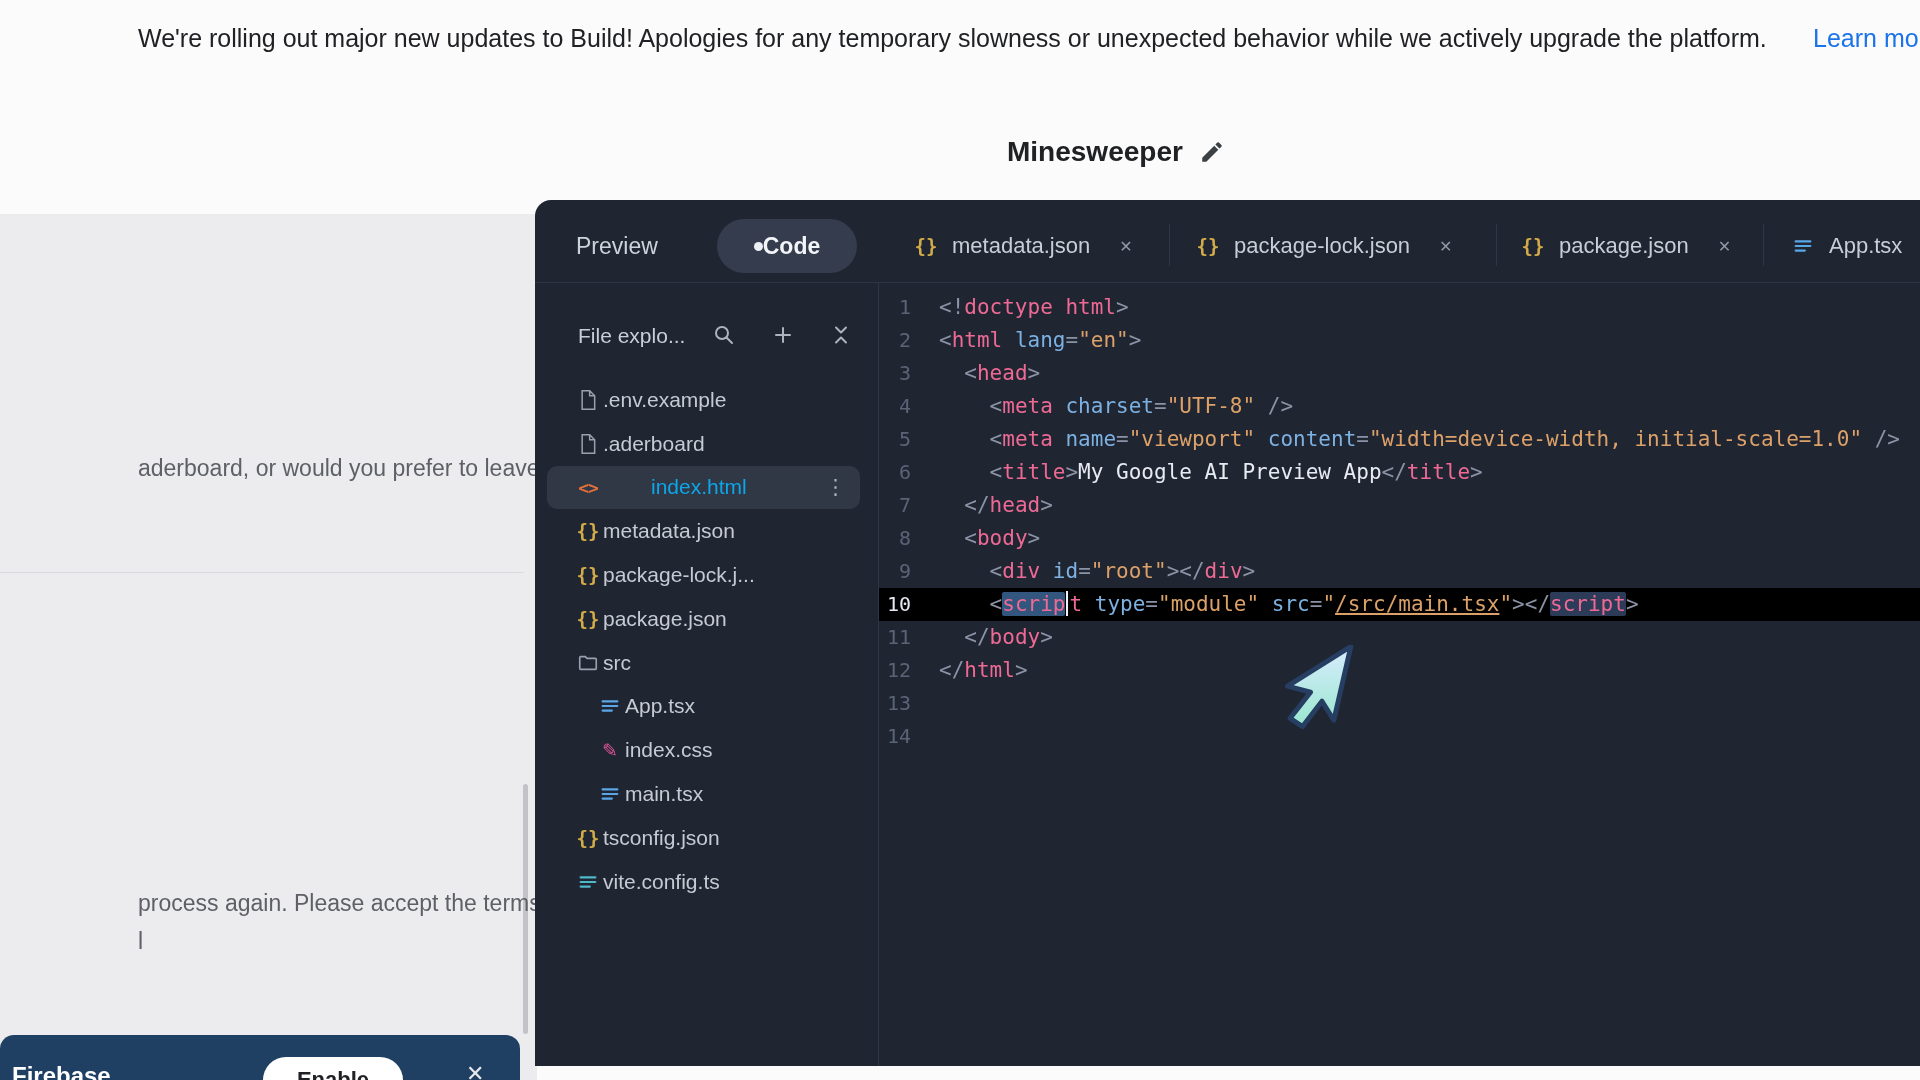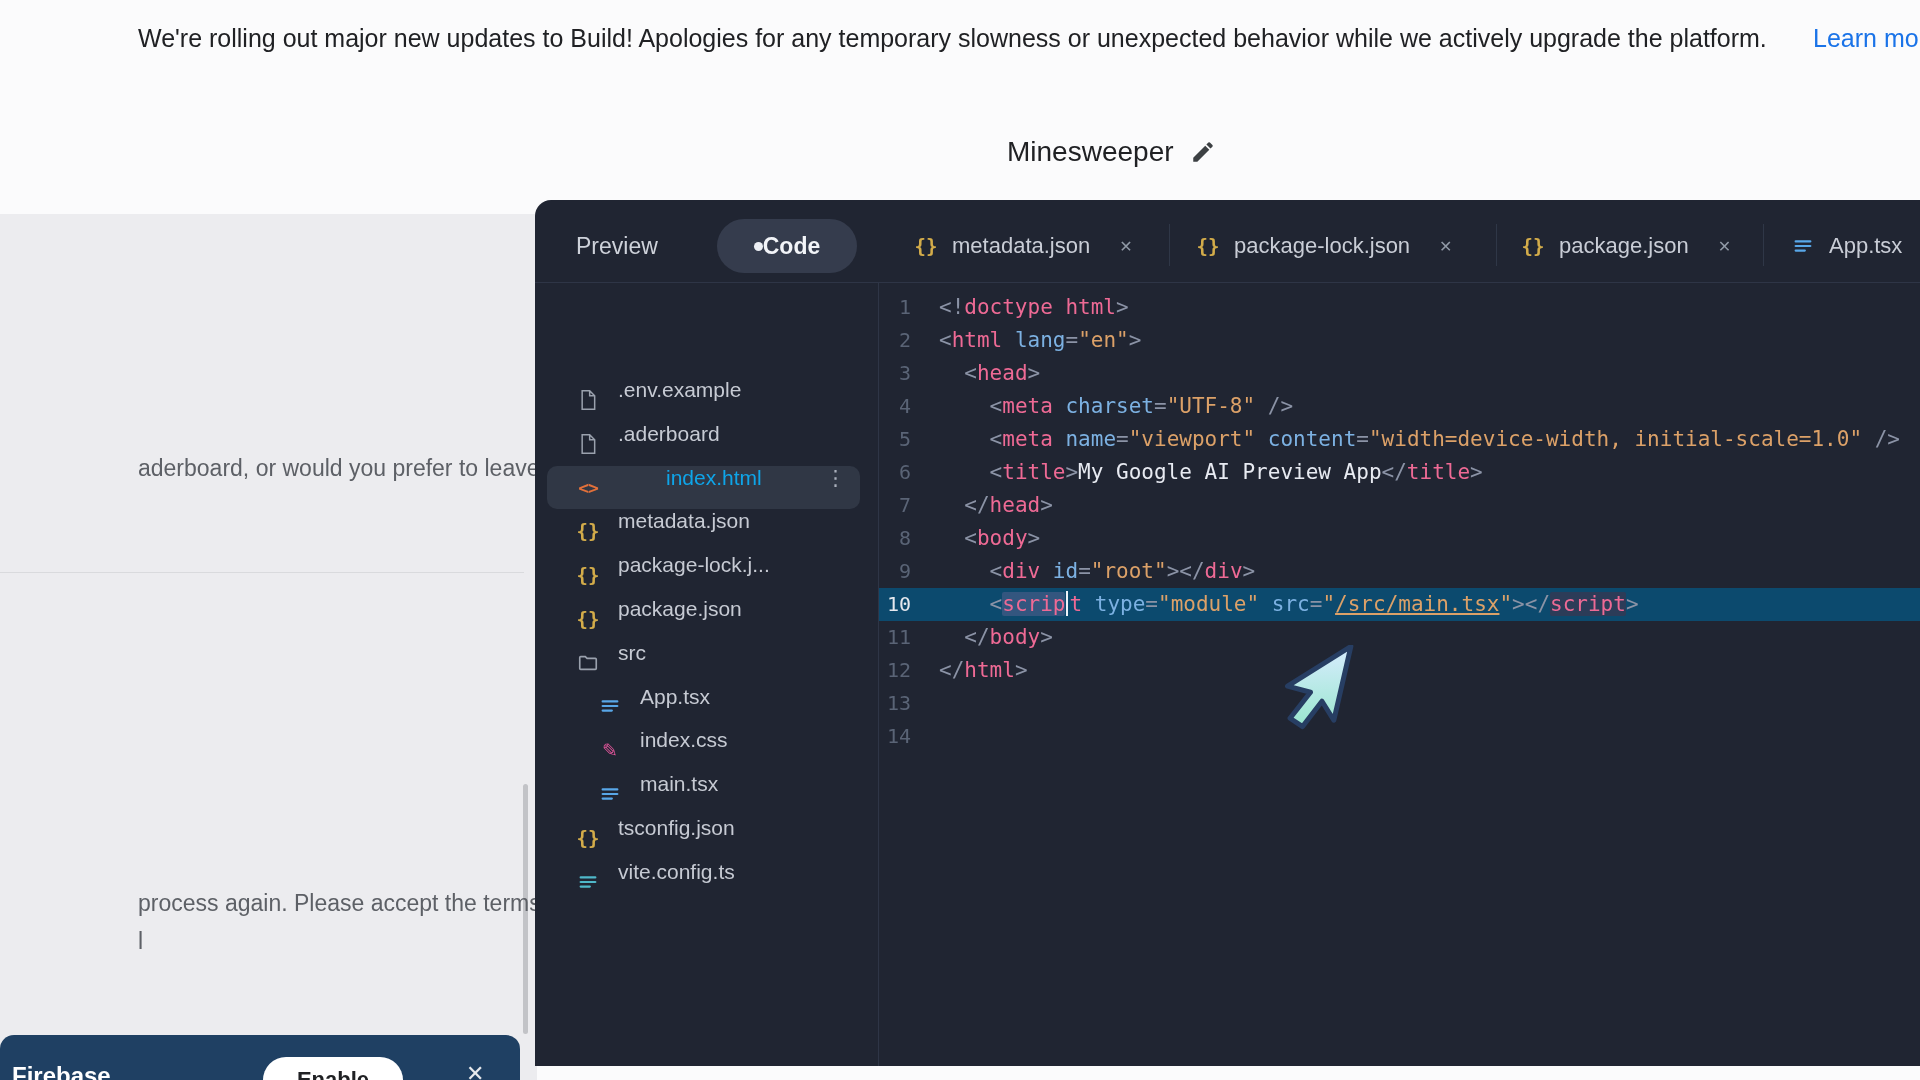--- a/index.html
+++ b/index.html
@@ -4,21 +4,21 @@
 <style>
   * { margin:0; padding:0; box-sizing:border-box; }
   html,body { width:1920px; height:1080px; overflow:hidden; background:#fbfbfc;
               font-family:"Liberation Sans", sans-serif; }
 
   
   .banner-msg { position:absolute; left:138px; top:24px; font-size:25px; color:#202124; white-space:nowrap; }
   .banner-link { position:absolute; left:1813px; top:24px; font-size:25px; color:#1a73e8; font-weight:500; white-space:nowrap; }
 
   .app-title-wrap { position:absolute; left:1007px; top:136px; display:flex; align-items:center; gap:16px; }
-  .app-title { font-size:28px; font-weight:400; color:#202124; }
+  .app-title { font-size:28px; font-weight:700; color:#202124; }
   .edit-icon svg { display:block; }
 
   .bug-btn { position:absolute; left:477px; top:245px; width:30px; height:30px; }
 
   .chat-panel { position:absolute; left:0; top:214px; width:537px; height:866px; background:#ececef; }
   .chat-line { position:absolute; left:138px; font-size:23px; color:#5d6066; white-space:nowrap; }
   .chat-line.l1 { top:455px; }
   .chat-line.l2 { top:890px; }
   .chat-line.l3 { top:928px; }
   .chat-divider { position:absolute; left:0; top:358px; width:524px; height:1px; background:#d9dadd; }
@@ -51,37 +51,37 @@
   .explorer { position:absolute; left:0; top:83px; width:343px; bottom:0; }
   .explorer-divider { position:absolute; left:343px; top:83px; width:1px; bottom:0; background:#2e3546; }
   .explorer-header { position:absolute; left:0; top:40px; right:0; height:26px; }
   .explorer-search-label { position:absolute; left:43px; top:1px; font-size:21px; color:#c9ced8; }
   .exp-icon { position:absolute; top:0; width:24px; height:24px; }
   .exp-icon.search { left:177px; }
   .exp-icon.plus { left:236px; }
   .exp-icon.collapse { left:294px; }
 
   .file-list { position:absolute; left:0; top:95px; right:0; }
-  .file-row { height:43.8px; margin:0 18px 0 12px; display:flex; gap:17px;
+  .file-row { height:43.8px; margin:0 18px 0 12px; display:flex; align-items:center; gap:2px;
               padding-left:28px; border-radius:10px; position:relative; }
   .file-row.indent { padding-left:50px; }
   .file-row.active { background:#303745; }
   .file-label { font-size:21px; color:#c6cad3; white-space:nowrap; }
   .file-row.active .file-label { color:#0ea5e9;margin-left:48px; }
   .ficon { width:26px; display:flex; align-items:center; justify-content:center; flex:none; }
   .glyph-json { font-family:"DejaVu Sans Mono", monospace; font-weight:700; font-size:19px; color:#d3ac4a; }
   .glyph-html { font-family:"DejaVu Sans Mono", monospace; font-weight:700; font-size:18px; color:#e2703a; letter-spacing:-1px; }
   .glyph-css { font-size:19px; color:#e0559a; }
   .kebab { position:absolute; right:14px; font-size:21px; color:#aab0bc; }
 
   
   .editor { position:absolute; left:344px; top:83px; right:0; bottom:0; padding-top:8px;
             font-family:"DejaVu Sans Mono", monospace; font-size:21px; }
   .code-line { display:flex; height:33px; line-height:33px; }
-  .code-line.active { background:#0c4a6e; }
+  .code-line.active { background:#000000; }
   .gutter { flex:none; width:40px; text-align:right; padding-right:8px; color:#5a6476; font-size:20px; }
   .code-line.active .gutter { color:#e6e9ef; }
   .code-text { white-space:pre; padding-left:20px; }
   .tk.p { color:#8b93a6; }
   .tk.t { color:#ee6a95; }
   .tk.a { color:#7cb1e2; }
   .tk.s { color:#dca168; }
   .tk.w { color:#e8ebf2; }
   .tk.sel { background:#33567f; border-radius:2px; }
   .tk.match { background:#2c3c58; border-radius:2px; }
@@ -173,20 +173,41 @@
           <span class="tab-label">App.tsx</span>
         </div>
         <div class="tab-sep" style="left: 634px;"></div>
         <div class="tab-sep" style="left: 961px;"></div>
         <div class="tab-sep" style="left: 1228px;"></div>
       </div>
   </div>
   <div class="panel-header-divider"></div>
 
   <div class="explorer">
+    <div class="explorer-header">
+      <span class="explorer-search-label">File explo...</span>
+      <span class="exp-icon search">
+        <svg width="24" height="24" viewBox="0 0 24 24" fill="none" stroke="#aeb4bf" stroke-width="2" stroke-linecap="round">
+            <circle cx="10" cy="10" r="6"></circle>
+            <line x1="14.5" y1="14.5" x2="20" y2="20"></line>
+          </svg>
+      </span>
+      <span class="exp-icon plus">
+        <svg width="24" height="24" viewBox="0 0 24 24" stroke="#aeb4bf" stroke-width="2" stroke-linecap="round">
+            <line x1="12" y1="5" x2="12" y2="19"></line>
+            <line x1="5" y1="12" x2="19" y2="12"></line>
+          </svg>
+      </span>
+      <span class="exp-icon collapse">
+        <svg width="24" height="24" viewBox="0 0 24 24" fill="none" stroke="#aeb4bf" stroke-width="2" stroke-linecap="round" stroke-linejoin="round">
+            <path d="M7 4.5 12 9.5 17 4.5"></path>
+            <path d="M7 19.5 12 14.5 17 19.5"></path>
+          </svg>
+      </span>
+    </div>
     <div class="file-list">
         <div class="file-row">
           <span class="ficon">
             <svg width="20" height="22" viewBox="0 0 24 26">
               <path d="M5 2h9l6 6v16H5z M14 2v6h6" fill="none" stroke="#9aa1ad" stroke-width="1.8"></path>
             </svg>
           </span>
           <span class="file-label">.env.example</span>
         </div>
         <div class="file-row">

